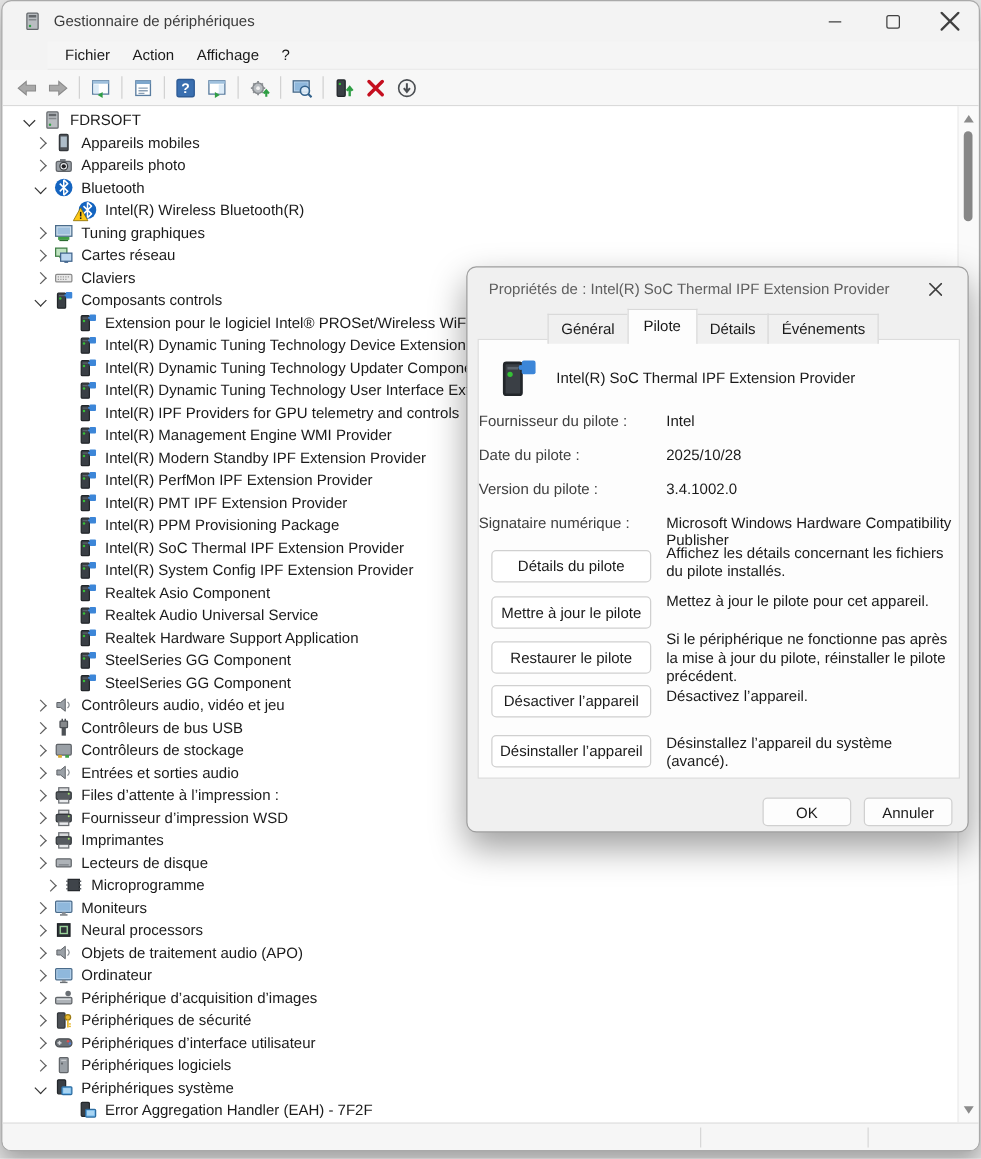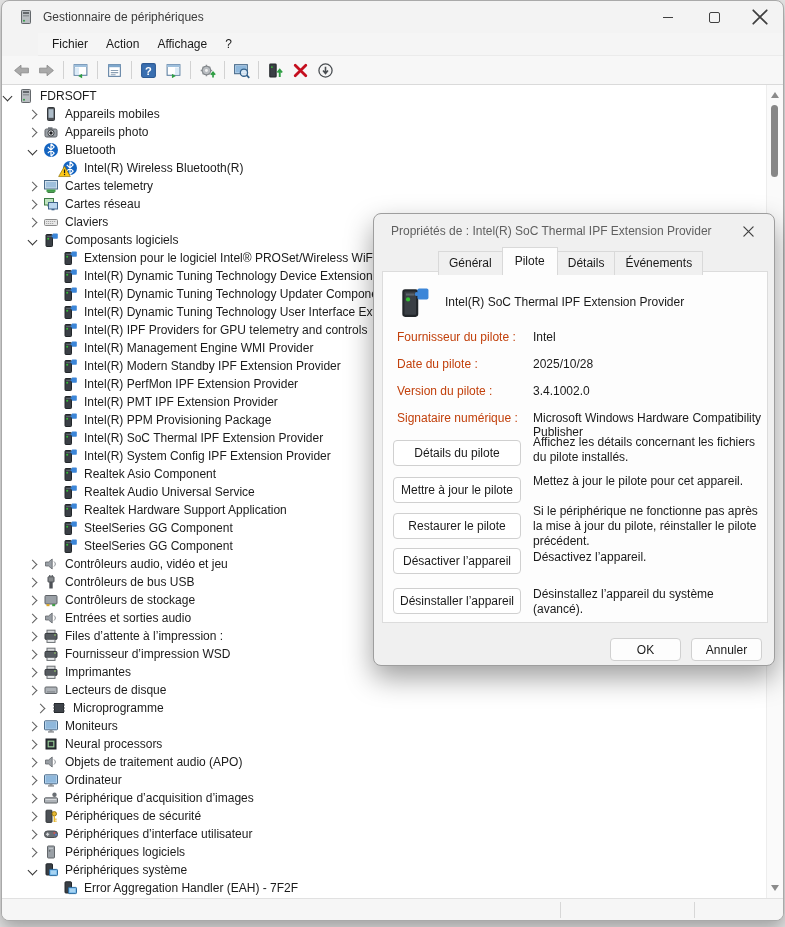--- a/index.html
+++ b/index.html
@@ -59,21 +59,21 @@
   .dlg-title{height:34px;display:flex;align-items:center;padding:0 14px 0 17px;font-size:12px;color:#5f5f5f;}
   .dlg-close{margin-left:auto;display:flex;align-items:center;justify-content:center;width:24px;height:24px;}
   .tabs{position:absolute;left:16px;top:36px;display:flex;align-items:flex-end;z-index:3;padding-left:48px;}
   .tab{font-size:12px;color:#1a1a1a;padding:4px 10px 5px;border:1px solid #d9d9d9;border-bottom:none;background:#f0f0f0;}
   .tab + .tab{margin-left:-1px;}
   .tab.active{background:#fdfdfd;padding:6px 12px 7px;margin-top:-3px;z-index:4;}
   .pane{position:absolute;left:8px;top:57px;width:386px;height:352px;background:#fdfdfd;border:1px solid #dcdcdc;box-sizing:border-box;z-index:2;}
   .dev-icon{position:absolute;left:14px;top:13px;width:34px;height:34px;}
   .dev-icon svg{width:34px;height:34px;display:block;}
   .dev-name{position:absolute;left:62px;top:23px;font-size:12px;color:#1a1a1a;}
-  .f-label{position:absolute;left:14px;width:132px;font-size:12px;color:#c2410c;}
+  .f-label{position:absolute;left:0;width:132px;font-size:12px;color:#404040;}
   .f-value{position:absolute;left:150px;width:232px;font-size:12px;color:#1a1a1a;line-height:14px;}
   .act-btn{position:absolute;left:10px;width:128px;height:26px;background:#ffffff;border:1px solid #d0d0d0;border-radius:4px;
            font-size:12px;color:#1a1a1a;display:flex;align-items:center;justify-content:center;box-sizing:border-box;}
   .act-desc{position:absolute;left:150px;width:228px;font-size:12px;color:#1a1a1a;line-height:15px;}
   .btm{position:absolute;right:12px;top:424px;display:flex;gap:10px;}
   .dlg-btn{width:71px;height:23px;background:#fdfdfd;border:1px solid #d0d0d0;border-radius:4px;
            font-size:12px;color:#1a1a1a;display:flex;align-items:center;justify-content:center;box-sizing:border-box;}
 </style>
 </head>
 <body>
@@ -339,21 +339,21 @@
         </svg>
       </span>
       <span class="tb-btn">
         <svg viewBox="0 0 16 16">
           <use href="#tb-disable-device"></use>
         </svg>
       </span>
     </div>
 
   <div class="treepane">
-      <div class="row" style="padding-left: 0;">
+      <div class="row" style="padding-left: 16px;">
     <span class="chev down"></span>
     <span class="ticon">
           <svg viewBox="0 0 16 16">
             <use href="#sym-computer"></use>
           </svg>
         </span>
     <span class="lab">FDRSOFT</span>
   </div>
       <div class="row" style="padding-left: 25px;">
     <span class="chev"></span>
@@ -396,21 +396,21 @@
         </span>
     <span class="lab">Intel(R) Wireless Bluetooth(R)</span>
   </div>
       <div class="row" style="padding-left: 25px;">
     <span class="chev"></span>
     <span class="ticon">
           <svg viewBox="0 0 16 16">
             <use href="#sym-gpu"></use>
           </svg>
         </span>
-    <span class="lab">Cartes telemetry</span>
+    <span class="lab">Tuning graphiques</span>
   </div>
       <div class="row" style="padding-left: 25px;">
     <span class="chev"></span>
     <span class="ticon">
           <svg viewBox="0 0 16 16">
             <use href="#sym-network"></use>
           </svg>
         </span>
     <span class="lab">Cartes réseau</span>
   </div>
@@ -423,21 +423,21 @@
         </span>
     <span class="lab">Claviers</span>
   </div>
       <div class="row" style="padding-left: 25px;">
     <span class="chev down"></span>
     <span class="ticon">
           <svg viewBox="0 0 16 16">
             <use href="#sym-software"></use>
           </svg>
         </span>
-    <span class="lab">Composants logiciels</span>
+    <span class="lab">Composants controls</span>
   </div>
       <div class="row" style="padding-left: 44px;">
     <span class="chev none"></span>
     <span class="ticon">
           <svg viewBox="0 0 16 16">
             <use href="#sym-software"></use>
           </svg>
         </span>
     <span class="lab">Extension pour le logiciel Intel® PROSet/Wireless WiFi</span>
   </div>

